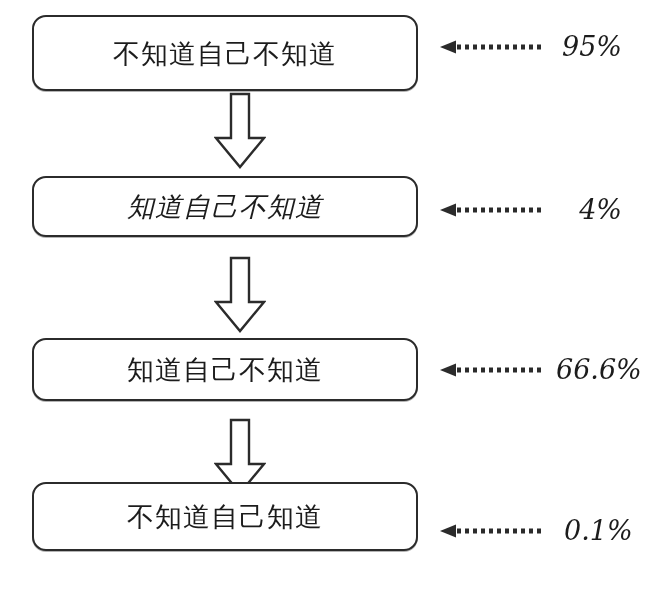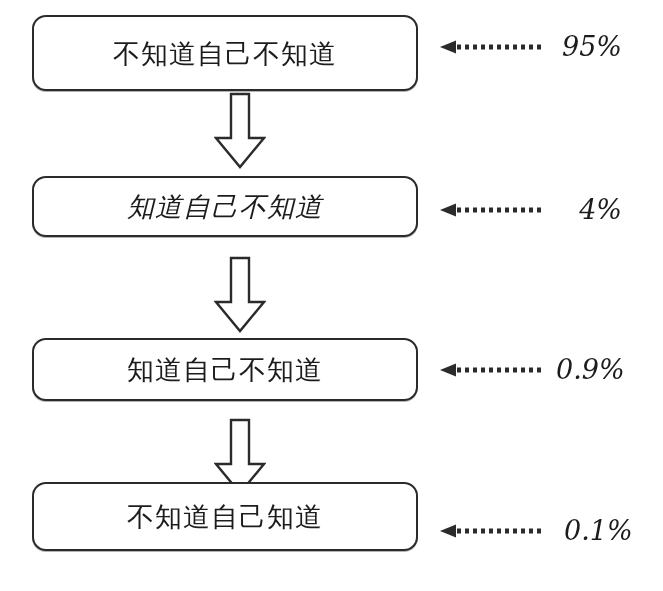--- a/index.html
+++ b/index.html
@@ -126,21 +126,21 @@
   <div class="stage-row">
     <div class="stage-box" style="top:338px;height:63px;">
       <span class="stage-label">知道自己不知道</span>
     </div>
     <span class="pointer-wrap" style="top:363px;">
       <svg width="110" height="14" viewBox="0 0 110 14" aria-hidden="true">
         <polygon points="0,7 16,0.5 16,13.5" fill="#2b2b2b"></polygon>
         <line x1="17" y1="7" x2="102" y2="7" stroke="#2b2b2b" stroke-width="5" stroke-linecap="butt" stroke-dasharray="4 4"></line>
       </svg>
     </span>
-    <span class="pct-value" style="top:356px;">0.9%</span>
+    <span class="pct-value" style="top:356px;">66.6%</span>
   </div>
 
   <div class="flow-arrow" style="top:418px;height:77px;">
     <svg viewBox="0 0 52 77" preserveAspectRatio="none" aria-hidden="true">
       <polygon points="17,2 35,2 35,46 50,46 26,75 2,46 17,46" fill="#ffffff" stroke="#2b2b2b" stroke-width="2.4" stroke-linejoin="miter"></polygon>
     </svg>
   </div>
 
   <div class="stage-row">
     <div class="stage-box" style="top:482px;height:69px;">

